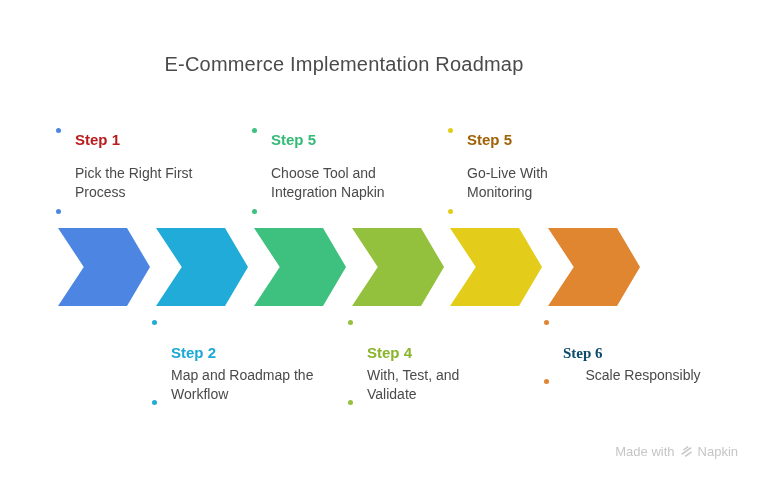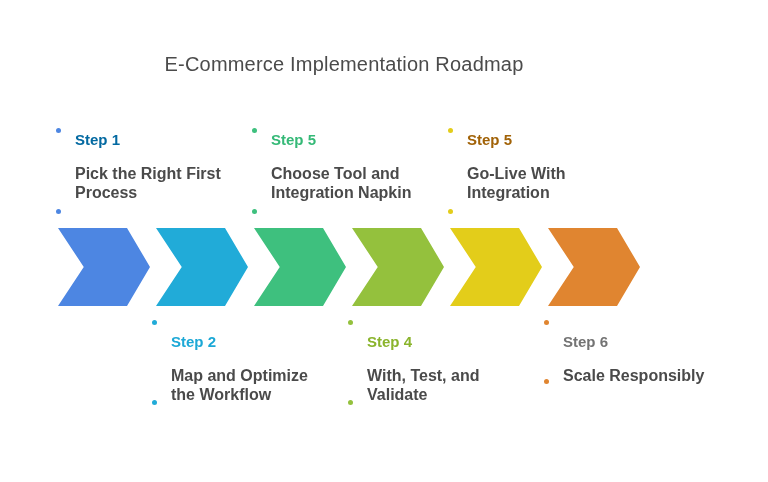--- a/index.html
+++ b/index.html
@@ -37,26 +37,26 @@
   .step-group.bottom .dot-b { top: 87px; }
   .step-label {
     position: absolute;
     left: 19px;
     font-size: 15px;
     font-weight: 700;
     line-height: 18px;
     white-space: nowrap;
   }
   .step-group.top .step-label { top: 10px; }
-  .step-group.bottom .step-label { top: 20px; }
+  .step-group.bottom .step-label { top: 31px; }
   .step-desc {
     position: absolute;
     left: 19px;
-    font-size: 16px;
-    font-weight: 700;
+    font-size: 14px;
+    font-weight: 400;
     line-height: 19px;
     color: #4a4a4a;
   }
   .step-group.top .step-desc { top: 43px; }
   .step-group.bottom .step-desc { top: 53px; }
   
   .chevron {
     position: absolute;
     top: 228px;
     width: 92px; height: 78px;
@@ -77,60 +77,69 @@
 </head>
 <body>
 
 <div class="canvas">
 
   <div class="diagram-title" style="color: rgb(75, 75, 75);">E-Commerce Implementation Roadmap</div>
 
   <div class="step-group top" style="left:56px; top:121px;">
     <span class="dot dot-a" style="background: rgb(77, 134, 226);"></span>
     <span class="dot dot-b" style="background: rgb(77, 134, 226);"></span>
-    <div class="step-label" style="color: #0369a1;">Step 1</div>
+    <div class="step-label" style="color: #b91c1c;">Step 1</div>
     <div class="step-desc" style="width:150px;">Pick the Right First Process</div>
   </div>
 
   <div class="step-group top" style="left:252px; top:121px;">
     <span class="dot dot-a" style="background: rgb(62, 192, 126);"></span>
     <span class="dot dot-b" style="background: rgb(62, 192, 126);"></span>
     <div class="step-label" style="color: rgb(53, 185, 119);">Step 5</div>
     <div class="step-desc" style="width:160px;">Choose Tool and Integration Napkin</div>
   </div>
 
   <div class="step-group top" style="left:448px; top:121px;">
     <span class="dot dot-a" style="background: rgb(227, 205, 26);"></span>
     <span class="dot dot-b" style="background: rgb(227, 205, 26);"></span>
     <div class="step-label" style="color: #a16207;">Step 5</div>
-    <div class="step-desc" style="width:120px;">Go-Live With Integration</div>
+    <div class="step-desc" style="width:120px;">Go-Live With Monitoring</div>
   </div>
 
   <div class="chevron" style="left: 58px; background: rgb(77, 134, 226);"></div>
   <div class="chevron" style="left: 156px; background: rgb(33, 171, 216);"></div>
   <div class="chevron" style="left: 254px; background: rgb(62, 192, 126);"></div>
   <div class="chevron" style="left: 352px; background: rgb(148, 193, 61);"></div>
   <div class="chevron" style="left: 450px; background: rgb(227, 205, 26);"></div>
   <div class="chevron" style="left: 548px; background: rgb(224, 133, 48);"></div>
 
   <div class="step-group bottom" style="left:152px; top:313px;">
     <span class="dot dot-a" style="background: rgb(33, 171, 216);"></span>
     <span class="dot dot-b" style="background: rgb(33, 171, 216);"></span>
     <div class="step-label" style="color: rgb(28, 168, 214);">Step 2</div>
-    <div class="step-desc" style="width:150px;">Map and Optimize the Workflow</div>
+    <div class="step-desc" style="width:150px;">Map and Roadmap the Workflow</div>
   </div>
 
   <div class="step-group bottom" style="left:348px; top:313px;">
     <span class="dot dot-a" style="background: rgb(148, 193, 61);"></span>
     <span class="dot dot-b" style="background: rgb(148, 193, 61);"></span>
     <div class="step-label" style="color: rgb(138, 180, 44);">Step 4</div>
     <div class="step-desc" style="width:130px;">With, Test, and Validate</div>
   </div>
 
   <div class="step-group bottom" style="left:544px; top:313px;">
     <span class="dot dot-a" style="background: rgb(224, 133, 48);"></span>
     <span class="dot dot-b" style="top: 66px; background: rgb(224, 133, 48);"></span>
-    <div class="step-label" style="color: #737373;">Step 6</div>
-    <div class="step-desc" style="width:160px;">Scale Responsibly</div>
+    <div class="step-label" style="color: #0c4a6e; font-family: Liberation Serif, serif;">Step 6</div>
+    <div class="step-desc" style="width:160px;text-align:center;">Scale Responsibly</div>
   </div>
 
+  <div class="watermark" style="color: rgb(198, 198, 198);">
+    <span>Made with</span>
+    <span>
+      <svg width="13" height="13" viewBox="0 0 13 13" fill="none">
+        <path d="M3.4 5.0 L8.2 1.6 M1.6 9.4 L11.2 2.6 M5.2 11.4 L11.6 6.9" stroke="currentColor" stroke-width="1.5" stroke-linecap="butt"></path>
+      </svg>
+    </span>
+    <span>Napkin</span>
+  </div>
 
 </div>
 
 </body></html>

